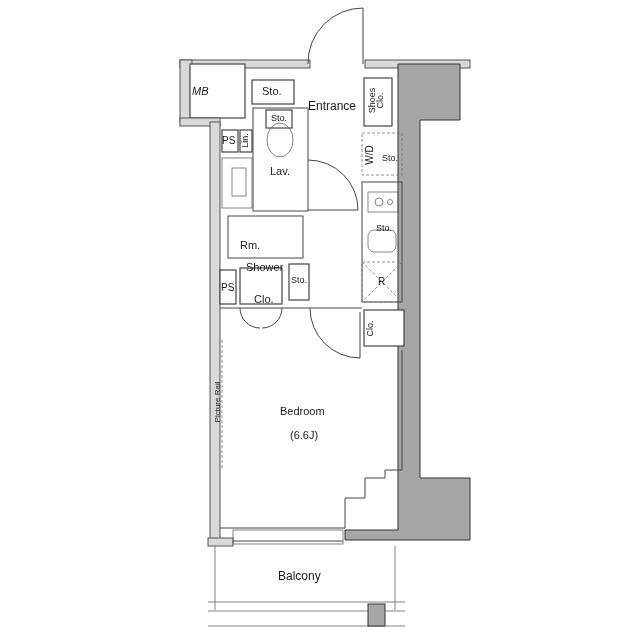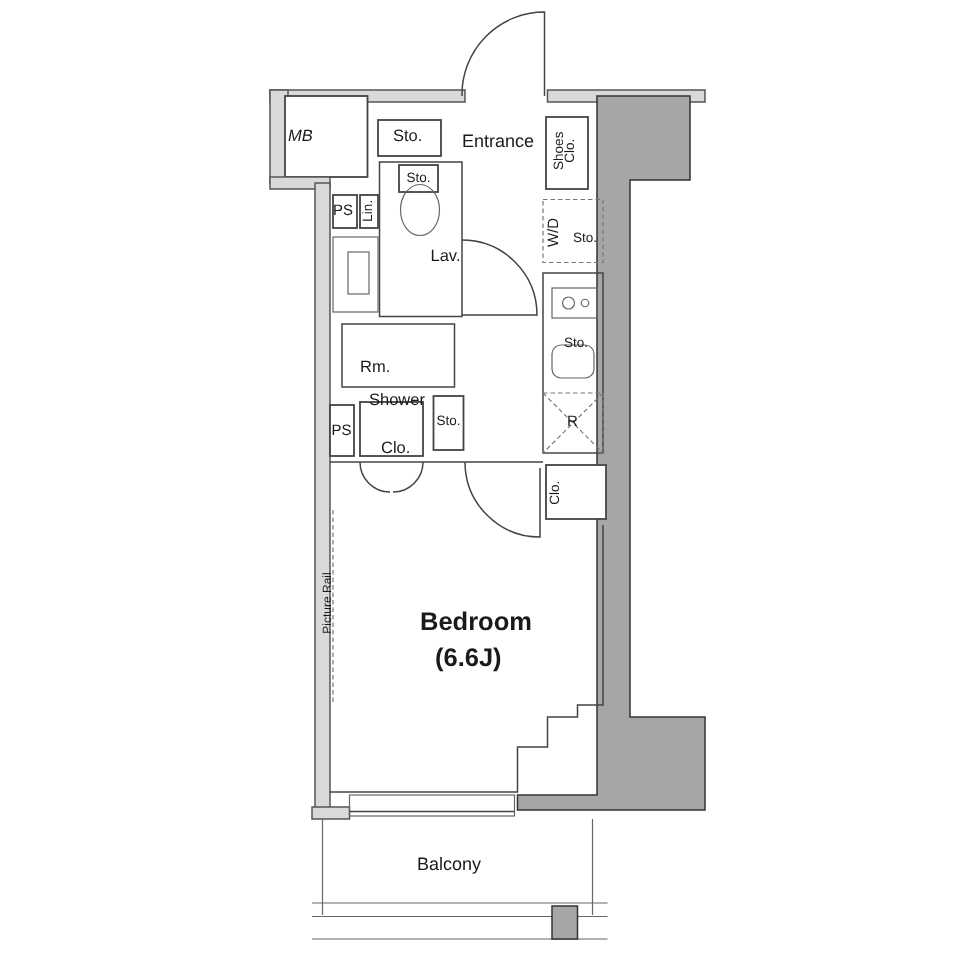--- a/index.html
+++ b/index.html
@@ -7,21 +7,21 @@
   #plan{position:absolute;left:0;top:0;width:640px;height:640px;}
   .wall{fill:#d9d9d9;stroke:#555;stroke-width:1;}
   .dark{fill:#a6a6a6;stroke:#333;stroke-width:1;}
   .line{fill:none;stroke:#444;stroke-width:1;}
   .thin{fill:none;stroke:#666;stroke-width:0.8;}
   .dash{fill:none;stroke:#777;stroke-width:0.8;stroke-dasharray:3,2;}
   .box{fill:#fff;stroke:#444;stroke-width:1.2;}
   .lbl{position:absolute;color:#1a1a1a;white-space:nowrap;line-height:1;}
   .s{font-size:11px;}
   .m{font-size:12px;}
-  .l{font-size:17px;font-weight:bold;}
+  .l{font-size:11px;}
   .rot{transform:rotate(-90deg);transform-origin:center center;}
 </style>
 </head>
 <body>
 
 <svg id="plan" viewBox="0 0 640 640" xmlns="http://www.w3.org/2000/svg">
 
   <rect class="wall" x="180" y="60" width="130" height="8"></rect>
   <rect class="wall" x="365" y="60" width="105" height="8"></rect>
 
@@ -82,27 +82,27 @@
   <line class="thin" x1="215" y1="546" x2="215" y2="610"></line>
   <line class="thin" x1="395" y1="546" x2="395" y2="610"></line>
   <line class="thin" x1="208" y1="602" x2="405" y2="602"></line>
   <line class="thin" x1="208" y1="611" x2="405" y2="611"></line>
   <line class="thin" x1="208" y1="626" x2="405" y2="626"></line>
   <rect class="dark" x="368" y="604" width="17" height="22"></rect>
 </svg>
 
 <div class="lbl s" style="left:192px;top:86px;font-style:italic;">MB</div>
 <div class="lbl s" style="left:262px;top:86px;">Sto.</div>
-<div class="lbl m" style="left:308px;top:88px;text-align:center;">Entrance</div>
+<div class="lbl m" style="left:308px;top:100px;text-align:center;">Entrance</div>
 <div class="lbl s rot" style="left:360px;top:96px;font-size:9px;">Shoes</div>
 <div class="lbl s rot" style="left:372px;top:96px;font-size:9px;">Clo.</div>
 <div class="lbl s" style="left:271px;top:114px;font-size:9px;">Sto.</div>
 <div class="lbl s" style="left:222px;top:136px;font-size:10px;">PS</div>
 <div class="lbl s rot" style="left:238px;top:136px;font-size:9px;">Lin.</div>
-<div class="lbl s" style="left:287px;top:166px;">Lav.</div>
+<div class="lbl s" style="left:270px;top:166px;">Lav.</div>
 <div class="lbl s rot" style="left:360px;top:150px;font-size:10px;">W/D</div>
 <div class="lbl s" style="left:382px;top:154px;font-size:9px;">Sto.</div>
 <div class="lbl s" style="left:376px;top:224px;font-size:9px;">Sto.</div>
 <div class="lbl s" style="left:246px;top:226px;margin-top:36px;">Shower</div>
 <div class="lbl s" style="left:240px;top:240px;">Rm.</div>
 <div class="lbl s" style="left:221px;top:283px;font-size:10px;">PS</div>
 <div class="lbl s" style="left:254px;top:294px;">Clo.</div>
 <div class="lbl s" style="left:291px;top:276px;font-size:9px;">Sto.</div>
 <div class="lbl s" style="left:378px;top:277px;font-size:10px;">R</div>
 <div class="lbl s rot" style="left:362px;top:324px;font-size:9px;">Clo.</div>

